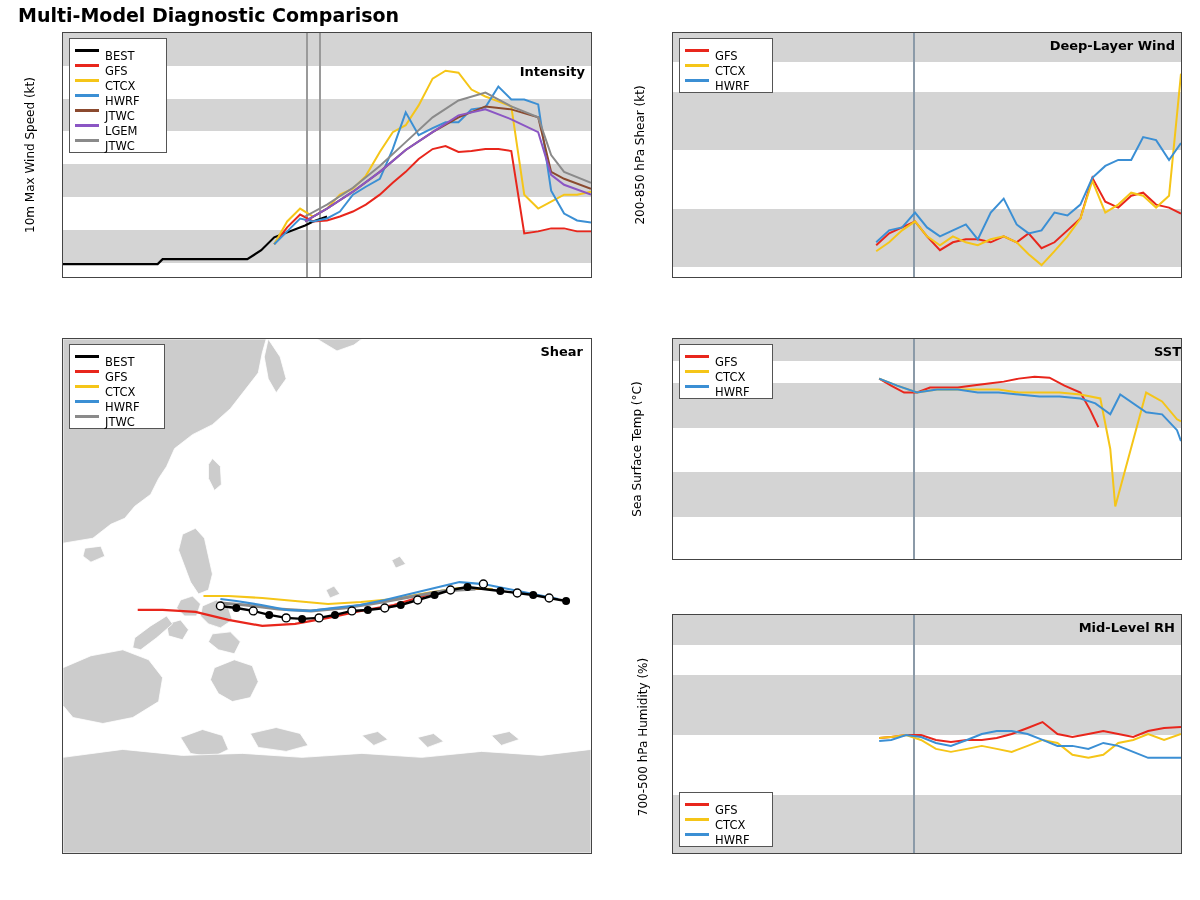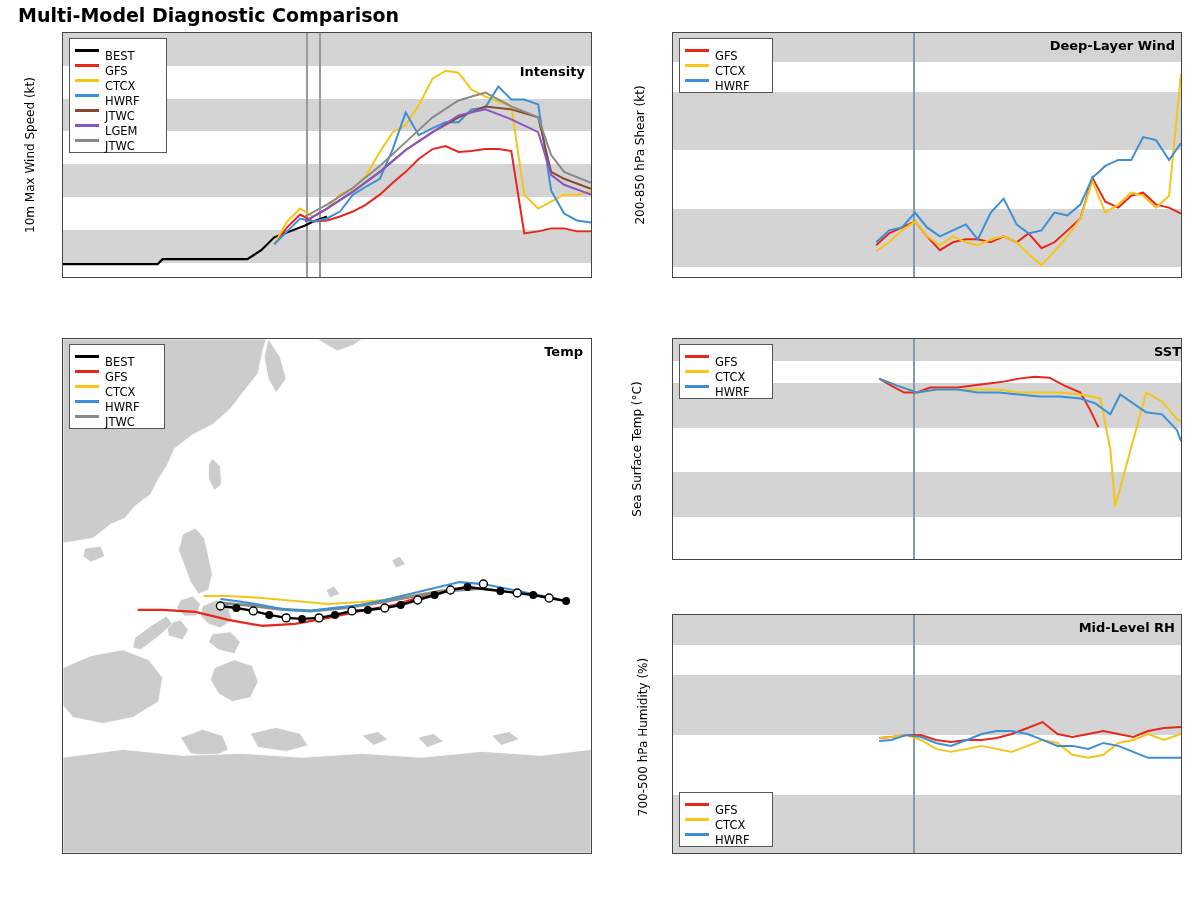--- a/index.html
+++ b/index.html
@@ -180,21 +180,21 @@
             <circle cx="356" cy="262" r="4"></circle>
             <circle cx="323" cy="270" r="4"></circle>
           <circle cx="290" cy="273" r="4"></circle>
             <circle cx="257" cy="280" r="4"></circle>
             <circle cx="224" cy="280" r="4"></circle>
           <circle cx="191" cy="273" r="4"></circle>
             <circle cx="158" cy="268" r="4"></circle>
         </g>
       </svg>
 
-      <div class="panel-title" style="right:8px;top:5px;">Temp</div>
+      <div class="panel-title" style="right:8px;top:5px;">Shear</div>
 
       <div class="legend" style="left:6px;top:5px;width:82px;">
         <div class="row">
             <span class="swatch" style="background:#000000"></span>
             <span class="lbl">BEST</span>
           </div>
         <div class="row">
             <span class="swatch" style="background:#e8261c"></span>
             <span class="lbl">GFS</span>
           </div>

